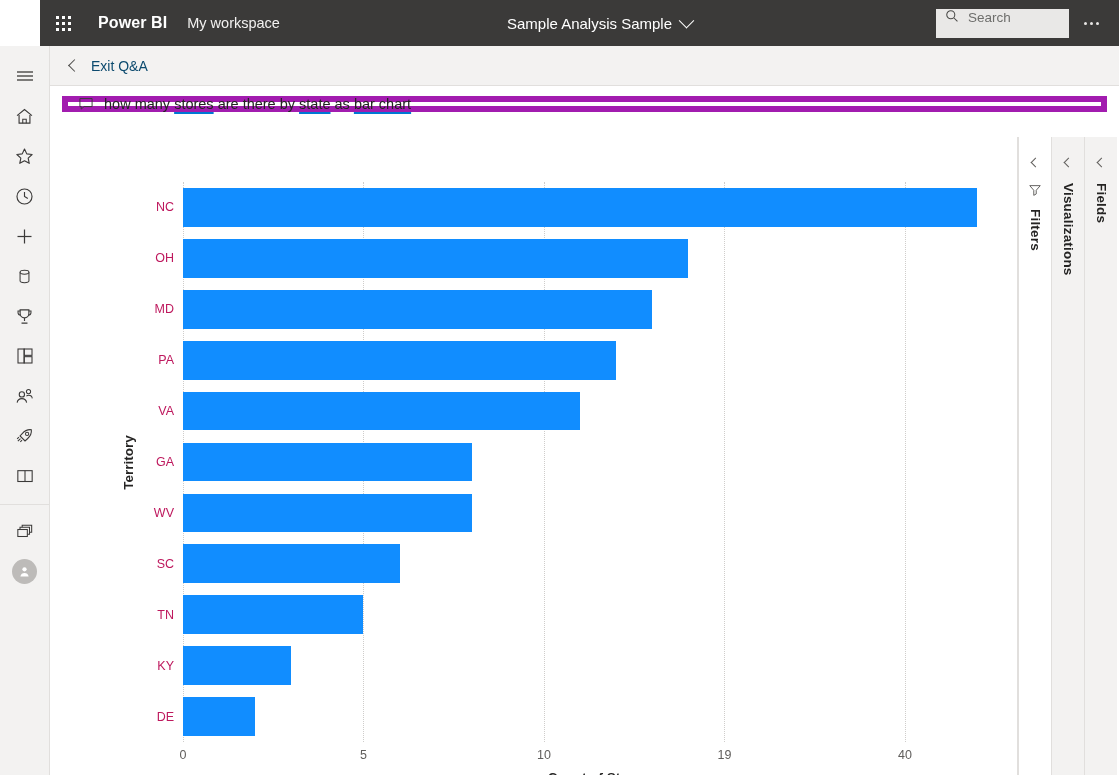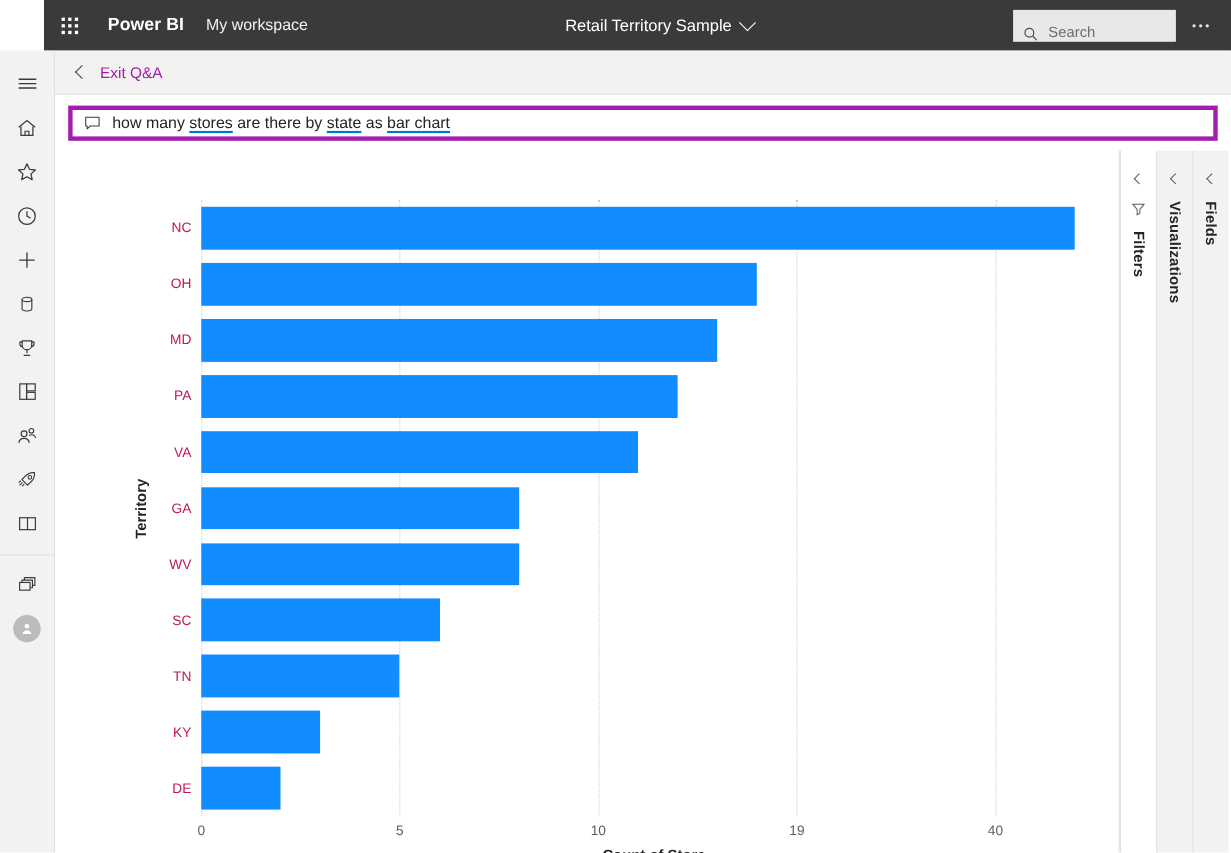--- a/index.html
+++ b/index.html
@@ -53,22 +53,22 @@
     width: 11px; height: 11px;
     border-right: 1.6px solid #ffffff;
     border-bottom: 1.6px solid #ffffff;
     transform: rotate(45deg) translate(-2px,-2px);
   }
   .topbar-right {
     position: absolute; right: 0; top: 0; height: 46px;
     display: flex; align-items: center; gap: 0px; padding-right: 8px;
   }
   .search-box {
-    width: 148px; height: 29px; background: #e9e8e7;
-    display: flex; align-items: flex-end; gap: 7px;
+    width: 133px; height: 29px; background: #e9e8e7;
+    display: flex; align-items: flex-start; gap: 7px;
     padding: 0 9px; cursor: text;
   }
   .search-box .mag { flex: 0 0 auto; }
   .search-box input {
     border: none; background: transparent; outline: none;
     font-family: "Liberation Sans", sans-serif;
     font-size: 13.5px; color: #4a4a48; width: 92px;
   }
   .search-box input::placeholder { color: #6e6e6c; }
   .ellipsis-btn {
@@ -109,43 +109,43 @@
   .cmdbar {
     position: absolute; left: 50px; top: 46px;
     width: 1069px; height: 40px;
     background: #f3f2f1;
     border-bottom: 1px solid #e1dfdd;
     display: flex; align-items: center;
   }
   .exitqa {
     display: flex; align-items: center; gap: 12px;
     margin-left: 20px; cursor: pointer;
-    font-size: 14px; color: #a21caf;
+    font-size: 14px; color: #0c4a6e;
   }
   .chev-left-lg {
     width: 9px; height: 9px;
     border-left: 1.5px solid #4a4a48;
     border-bottom: 1.5px solid #4a4a48;
     transform: rotate(45deg);
   }
   .pinvisual {
     position: absolute; right: 8px; top: 4px;
     height: 32px; display: flex; align-items: center; gap: 9px;
     padding: 0 12px; cursor: pointer;
     font-size: 13.5px; color: #323130;
     border: 2.5px solid #e01f1f;
     background: #f3f2f1;
   }
 
   
   .qa-input-wrap {
     position: absolute; left: 62px; top: 96px;
-    width: 1045px; height: 32px;
+    width: 1045px; height: 16px;
     background: #ffffff;
-    border: 4px solid #a21caf;
+    border: 6px solid #a21caf;
     display: flex; align-items: center;
     padding-left: 10px;
     cursor: text;
     text-align: right;
   }
   .qa-text {
     font-size: 14.5px; color: #252423; margin-left: 10px;
     white-space: nowrap;
   }
   .qa-text .und {
@@ -259,21 +259,21 @@
         <i></i>
         <i></i>
         <i></i>
     </div>
   </div>
   <div class="brand">Power BI</div>
   <div class="workspace-name">My workspace</div>
 
   <div class="report-title-wrap">
     <div class="report-title">
-      <span>Retail Territory Sample</span>
+      <span>Sample Analysis Sample</span>
       <span class="chev-down"></span>
     </div>
   </div>
 
   <div class="topbar-right">
     <div class="search-box">
       <svg class="mag" width="14" height="14" viewBox="0 0 16 16">
         <circle cx="6.6" cy="6.6" r="4.6" fill="none" stroke="#4a4a48" stroke-width="1.2"></circle>
         <line x1="10" y1="10" x2="14.2" y2="14.2" stroke="#4a4a48" stroke-width="1.2"></line>
       </svg>

